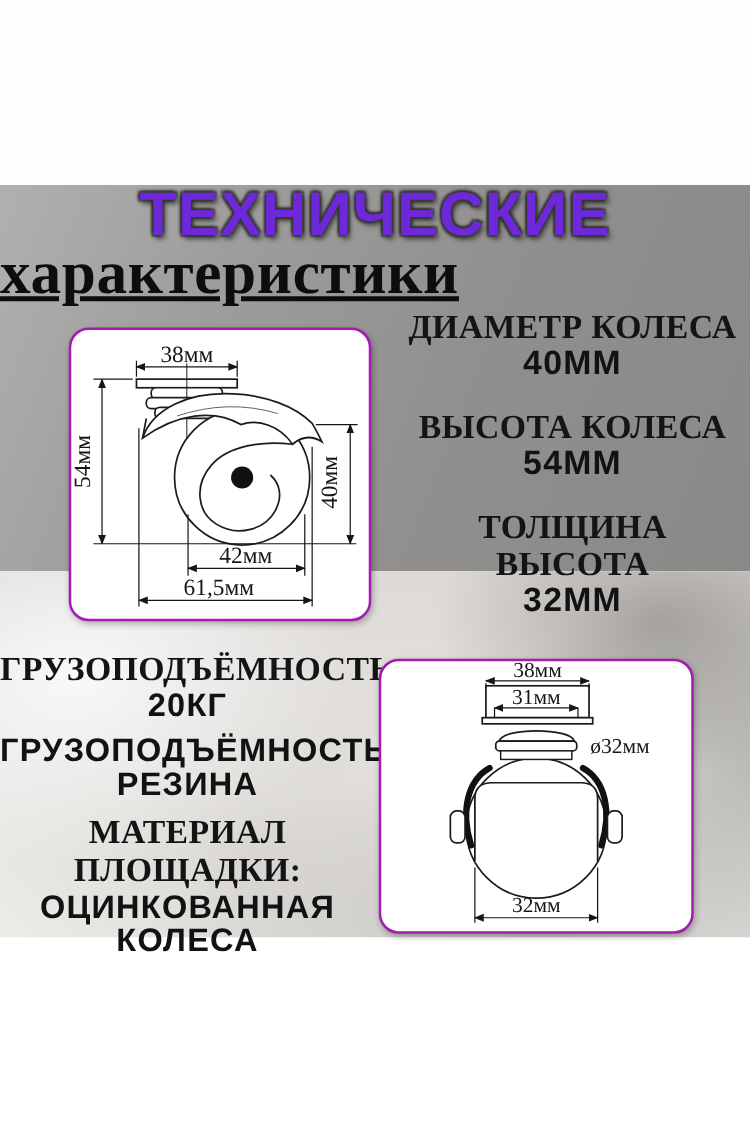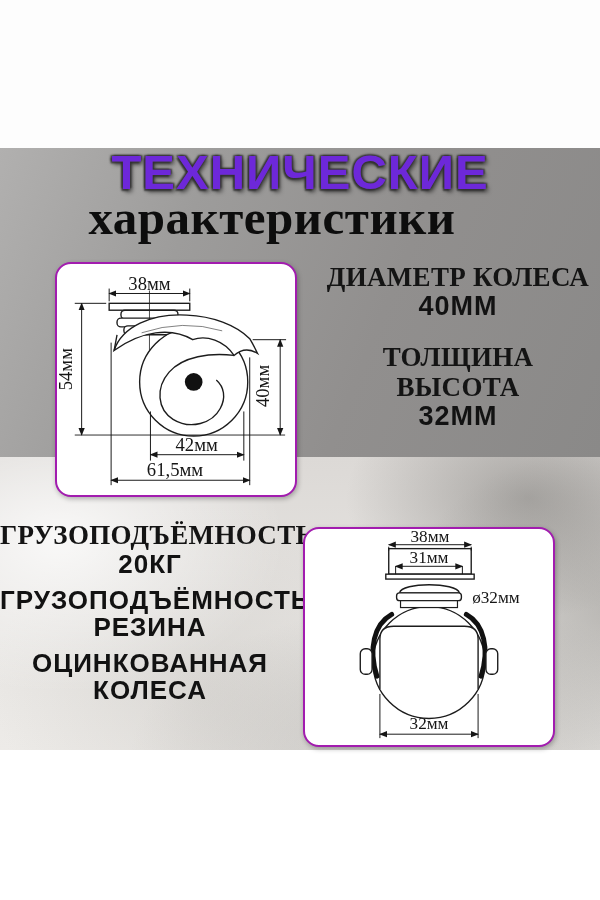--- a/index.html
+++ b/index.html
@@ -18,34 +18,34 @@
         radial-gradient(ellipse 280px 240px at 34% 78%, rgba(204,201,197,.5), rgba(204,201,197,0) 75%),
         linear-gradient(180deg,#dcd9d6 0%,#e7e5e2 60%,#edebe8 100%);}
   .band-bottom{position:absolute;left:0;top:750px;width:600px;height:150px;background:#ffffff;}
 
   
   .title-1{position:absolute;left:0;top:146px;width:600px;margin:0;text-align:center;
       font:700 49px/52px "Liberation Sans",sans-serif;letter-spacing:1px;color:#6d28d9;
       text-shadow:0 0 1px #4c4c4c,-1.5px -1.5px 2px rgba(45,45,45,.85),
                   1.5px -1.5px 2px rgba(45,45,45,.85),-1.5px 1.5px 2px rgba(45,45,45,.85),
                   2px 3px 4px rgba(0,0,0,.55);}
-  .title-2{position:absolute;left:0;top:193px;width:544px;margin:0;text-align:center;
-      font:700 49px/50px "Liberation Serif",serif;letter-spacing:.5px;color:#0d0d0d;}
+  .title-2{position:absolute;left:0;top:193px;width:544px;margin:0;text-align:left;
+      font:700 49px/50px "Liberation Serif",serif;letter-spacing:.5px;color:#0d0d0d;text-decoration:underline;}
 
   
   .card{position:absolute;background:#ffffff;border:2px solid #a21caf;border-radius:16px;
         box-shadow:1px 2px 5px rgba(0,0,0,.28);box-sizing:border-box;}
   .card-side{left:55px;top:262px;width:242px;height:235px;}
   .card-front{left:303px;top:527px;width:252px;height:220px;}
   .card svg{display:block;width:100%;height:100%;}
   .dimtext{font-family:"Liberation Serif",serif;fill:#161616;}
 
   
   .specs-right{position:absolute;left:318px;top:246px;width:280px;text-align:center;}
-  .specs-right .spec{margin-bottom:21px;margin-top:16px;}
+  .specs-right .spec{margin-bottom:21px;}
   .specs-left{position:absolute;left:0px;top:520px;width:300px;text-align:center;}
   .specs-left .spec{margin-bottom:9px;}
   .spec-label{font:700 27px/30px "Liberation Serif",serif;color:#141414;letter-spacing:.3px;}
   .spec-value{font:700 27px/29px "Liberation Sans",sans-serif;color:#121212;letter-spacing:1px;}
   .specs-left .spec-label{font-size:27px;line-height:31px;}
   .specs-left .spec-value{font-size:26px;line-height:27px;}
 </style>
 </head>
 <body>
 
@@ -108,34 +108,39 @@
       </g>
     </svg>
   </section>
 
   <section class="specs-right">
     <div class="spec">
       <div class="spec-label">ДИАМЕТР КОЛЕСА</div>
       <div class="spec-value">40ММ</div>
     </div>
     <div class="spec">
+      <div class="spec-label">ВЫСОТА КОЛЕСА</div>
+      <div class="spec-value">54ММ</div>
+    </div>
+    <div class="spec">
       <div class="spec-label">ТОЛЩИНА ВЫСОТА</div>
       <div class="spec-value">32ММ</div>
     </div>
   </section>
 
   <section class="specs-left">
     <div class="spec">
       <div class="spec-label">ГРУЗОПОДЪЁМНОСТЬ</div>
       <div class="spec-value">20КГ</div>
     </div>
     <div class="spec">
       <div class="spec-value">ГРУЗОПОДЪЁМНОСТЬ РЕЗИНА</div>
     </div>
     <div class="spec">
+      <div class="spec-label">МАТЕРИАЛ ПЛОЩАДКИ:</div>
       <div class="spec-value">ОЦИНКОВАННАЯ КОЛЕСА</div>
     </div>
   </section>
 
   <section class="card card-front">
     <svg viewBox="0 0 252 220" xmlns="http://www.w3.org/2000/svg">
       <defs>
         <marker id="ar2" viewBox="0 0 10 10" refX="9" refY="5" markerWidth="8" markerHeight="8" orient="auto-start-reverse">
             <path d="M0,1 L10,5 L0,9 z" fill="#161616"></path>
           </marker>

